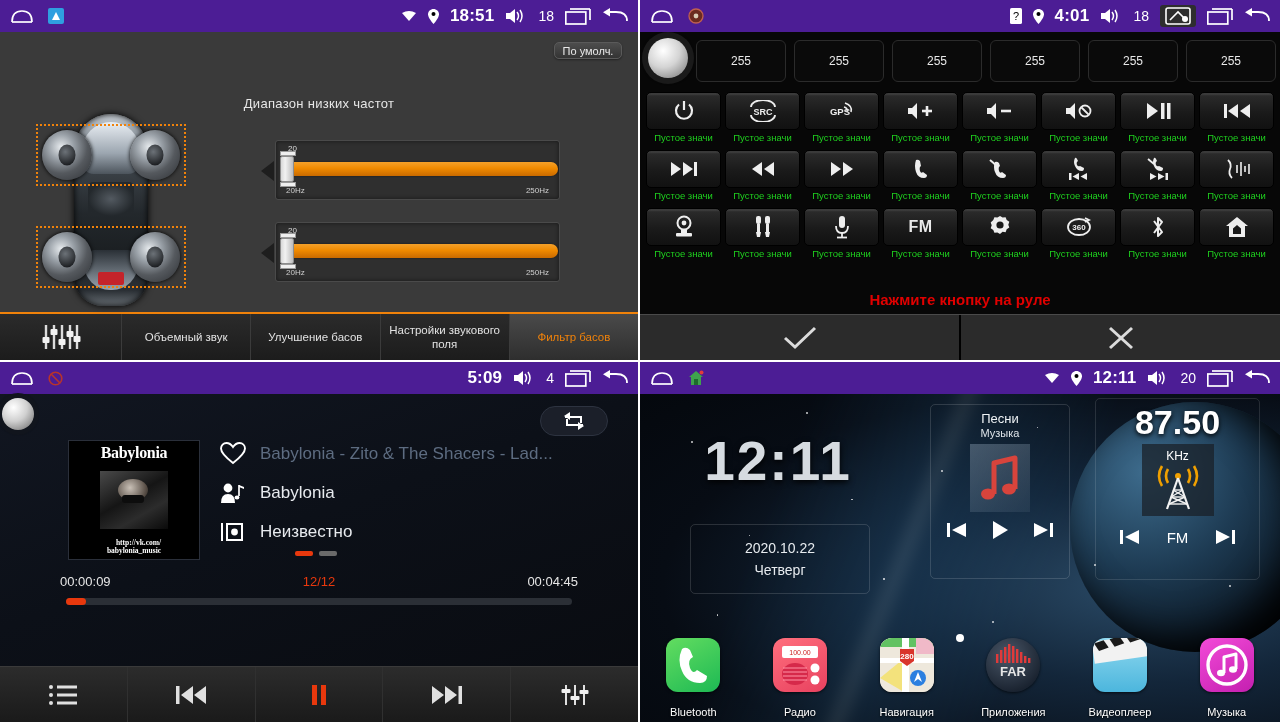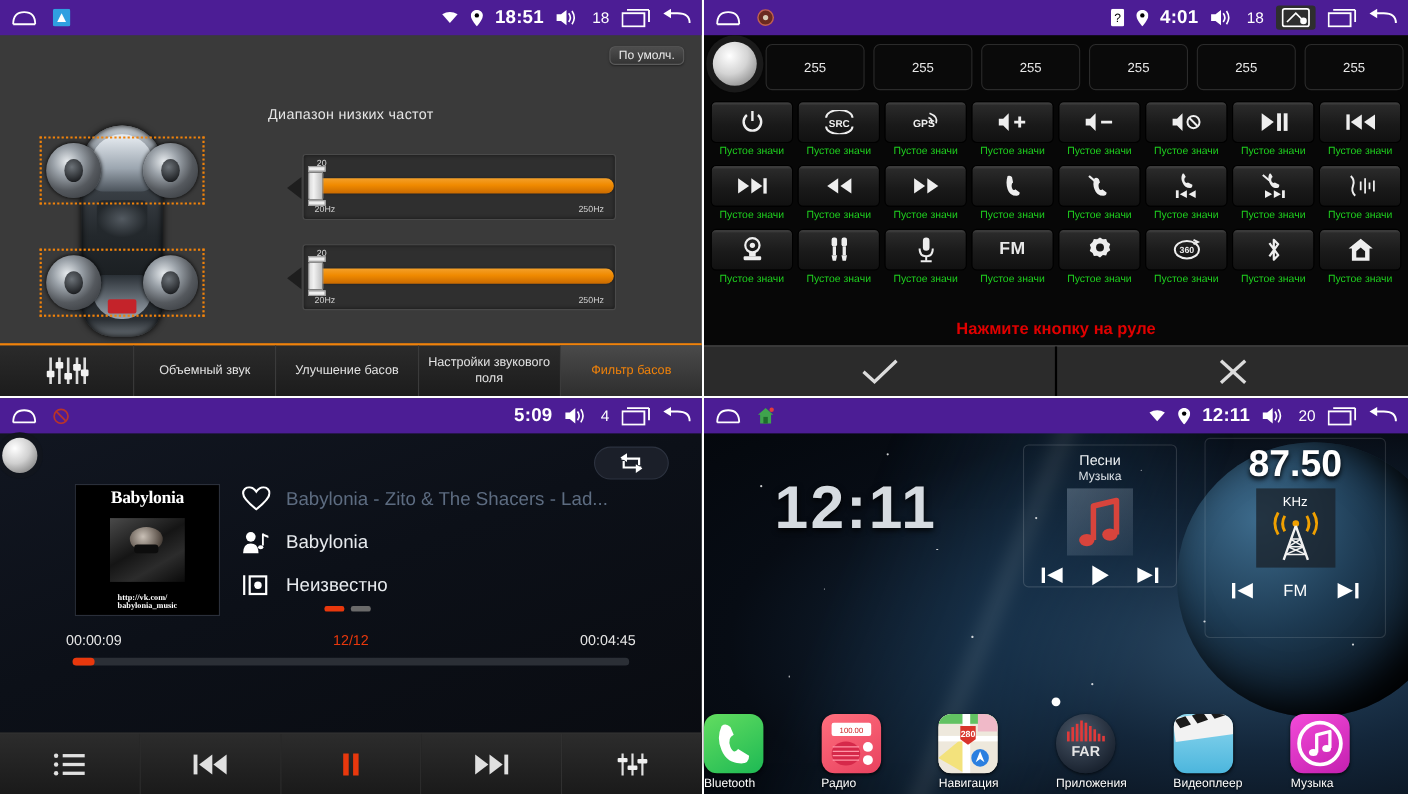--- a/index.html
+++ b/index.html
@@ -145,21 +145,21 @@
         font-size:16px; letter-spacing:-.3px; }
   .aa-photo { width:68px; height:58px;
         background:linear-gradient(150deg,#4a4a4a,#151515 45%,#2c2c2c 70%,#0a0a0a);
         position:relative; }
   .aa-photo::before { content:""; position:absolute; left:18px; top:8px;
         width:30px; height:22px; border-radius:50%;
         background:radial-gradient(circle at 40% 40%,#c9c0b6,#5a5048 70%,#201c19); }
   .aa-photo::after { content:""; position:absolute; left:22px; top:24px;
         width:22px; height:8px; background:#0d0d0d; border-radius:3px; }
   .aa-url { color:#fff; font-family:"Liberation Serif", serif; font-weight:bold;
-        font-size:7.5px; line-height:1.15; text-align:left; }
+        font-size:7.5px; line-height:1.15; text-align:right; }
   .meta { position:absolute; left:220px; top:48px; right:10px; }
   .metarow { display:flex; align-items:center; gap:14px; margin-bottom:17px; }
   .metarow .mtxt { font-size:17px; color:#e7eaee; white-space:nowrap;
         overflow:hidden; text-overflow:ellipsis; }
   .metarow.first .mtxt { color:#5d6c81;text-align:center; }
   .dots { position:absolute; left:295px; top:157px; display:flex; gap:6px; }
   .dot { width:18px; height:5px; border-radius:2px; background:#6a6a6a; }
   .dot.on { background:#e8380d; }
   .times { position:absolute; left:60px; right:60px; top:180px;
         display:flex; justify-content:space-between; color:#e6e6e6; font-size:13px; }
@@ -189,42 +189,42 @@
         opacity:.18; filter:blur(6px); }
   .p4-body { flex:1; position:relative; }
   .clockbox { position:absolute; left:18px; top:35px; width:240px;
         text-align:center; color:#d6dbe0; }
   .clocktime { font-size:55px; font-weight:bold; letter-spacing:2px;
         text-shadow:0 2px 6px #000; }
   .datebox { position:absolute; left:50px; top:130px; width:180px; height:70px;
         border:1px solid rgba(255,255,255,.14); border-radius:5px;
         display:flex; flex-direction:column; align-items:center;
         justify-content:center; gap:6px; color:#e7ebef; font-size:14px; }
-  .musicwidget { position:absolute; left:290px; top:10px; width:140px; height:130px;
+  .musicwidget { position:absolute; left:290px; top:10px; width:140px; height:175px;
         border:1px solid rgba(255,255,255,.14); border-radius:5px;
         display:flex; flex-direction:column; align-items:center; padding-top:6px; }
   .mw-t1 { color:#eef2f5; font-size:13px; }
   .mw-t2 { color:#dde3e8; font-size:11px; margin-top:1px; }
   .mwicon { width:60px; height:68px; margin-top:5px;
         background:linear-gradient(150deg,rgba(190,210,230,.30),rgba(90,110,130,.20));
         display:flex; align-items:center; justify-content:center; }
   .mwctrl { display:flex; gap:22px; margin-top:8px; align-items:center; }
   .radiowidget { position:absolute; left:455px; top:4px; width:165px; height:182px;
         border:1px solid rgba(255,255,255,.12); border-radius:5px;
         display:flex; flex-direction:column; align-items:center; padding-top:4px; }
   .rw-freq { color:#fff; font-size:34px; font-weight:bold; text-shadow:0 2px 5px #000; }
   .rwicon { width:72px; height:72px; margin-top:2px; background:rgba(25,30,38,.72);
         display:flex; flex-direction:column; align-items:center; justify-content:center; }
   .rw-khz { color:#fff; font-size:12px; }
   .rwctrl { display:flex; align-items:center; gap:26px; margin-top:12px; color:#fff;
         font-size:15px; }
   .pagedot { position:absolute; left:50%; top:240px; transform:translateX(-50%);
         width:8px; height:8px; border-radius:50%; background:#fff; }
   .dock { position:absolute; left:0; right:0; bottom:4px; display:flex; }
-  .dockitem { flex:1; display:flex; flex-direction:column; gap:3px; }
+  .dockitem { flex:1; display:flex; flex-direction:column; align-items:center; gap:14px; }
   .dockicon { width:54px; height:54px; border-radius:12px; position:relative;
         overflow:hidden; box-shadow:0 1px 3px #000a; }
   .docklbl { color:#fff; font-size:11px; text-shadow:0 1px 2px #000; }
 </style>
 </head>
 <body>
 
 <div class="grid">
 
   <div class="p1">
@@ -934,20 +934,24 @@
               <path d="M25 13 Q25 4 14 4 H4" fill="none" stroke="#fff" stroke-width="1.8"></path>
               <path d="M8 0 L1 4.2 L8 8.5 Z" fill="#fff"></path>
             </svg>
         </span>
       </div>
     </div>
 
     <div class="p4-body">
       <div class="clockbox">
         <div class="clocktime">12:11</div>
+      </div>
+      <div class="datebox">
+        <div>2020.10.22</div>
+        <div>Четверг</div>
       </div>
 
       <div class="musicwidget">
         <div class="mw-t1">Песни</div>
         <div class="mw-t2">Музыка</div>
         <div class="mwicon">
           <svg width="46" height="48" viewBox="0 0 46 48">
               <path d="M17 40 V9 L38 4 V35" stroke="#d8443c" stroke-width="5" fill="none" stroke-linejoin="round"></path>
               <ellipse cx="11" cy="40" rx="7" ry="5.5" fill="#d8443c"></ellipse>
               <ellipse cx="32" cy="35" rx="7" ry="5.5" fill="#d8443c"></ellipse>

